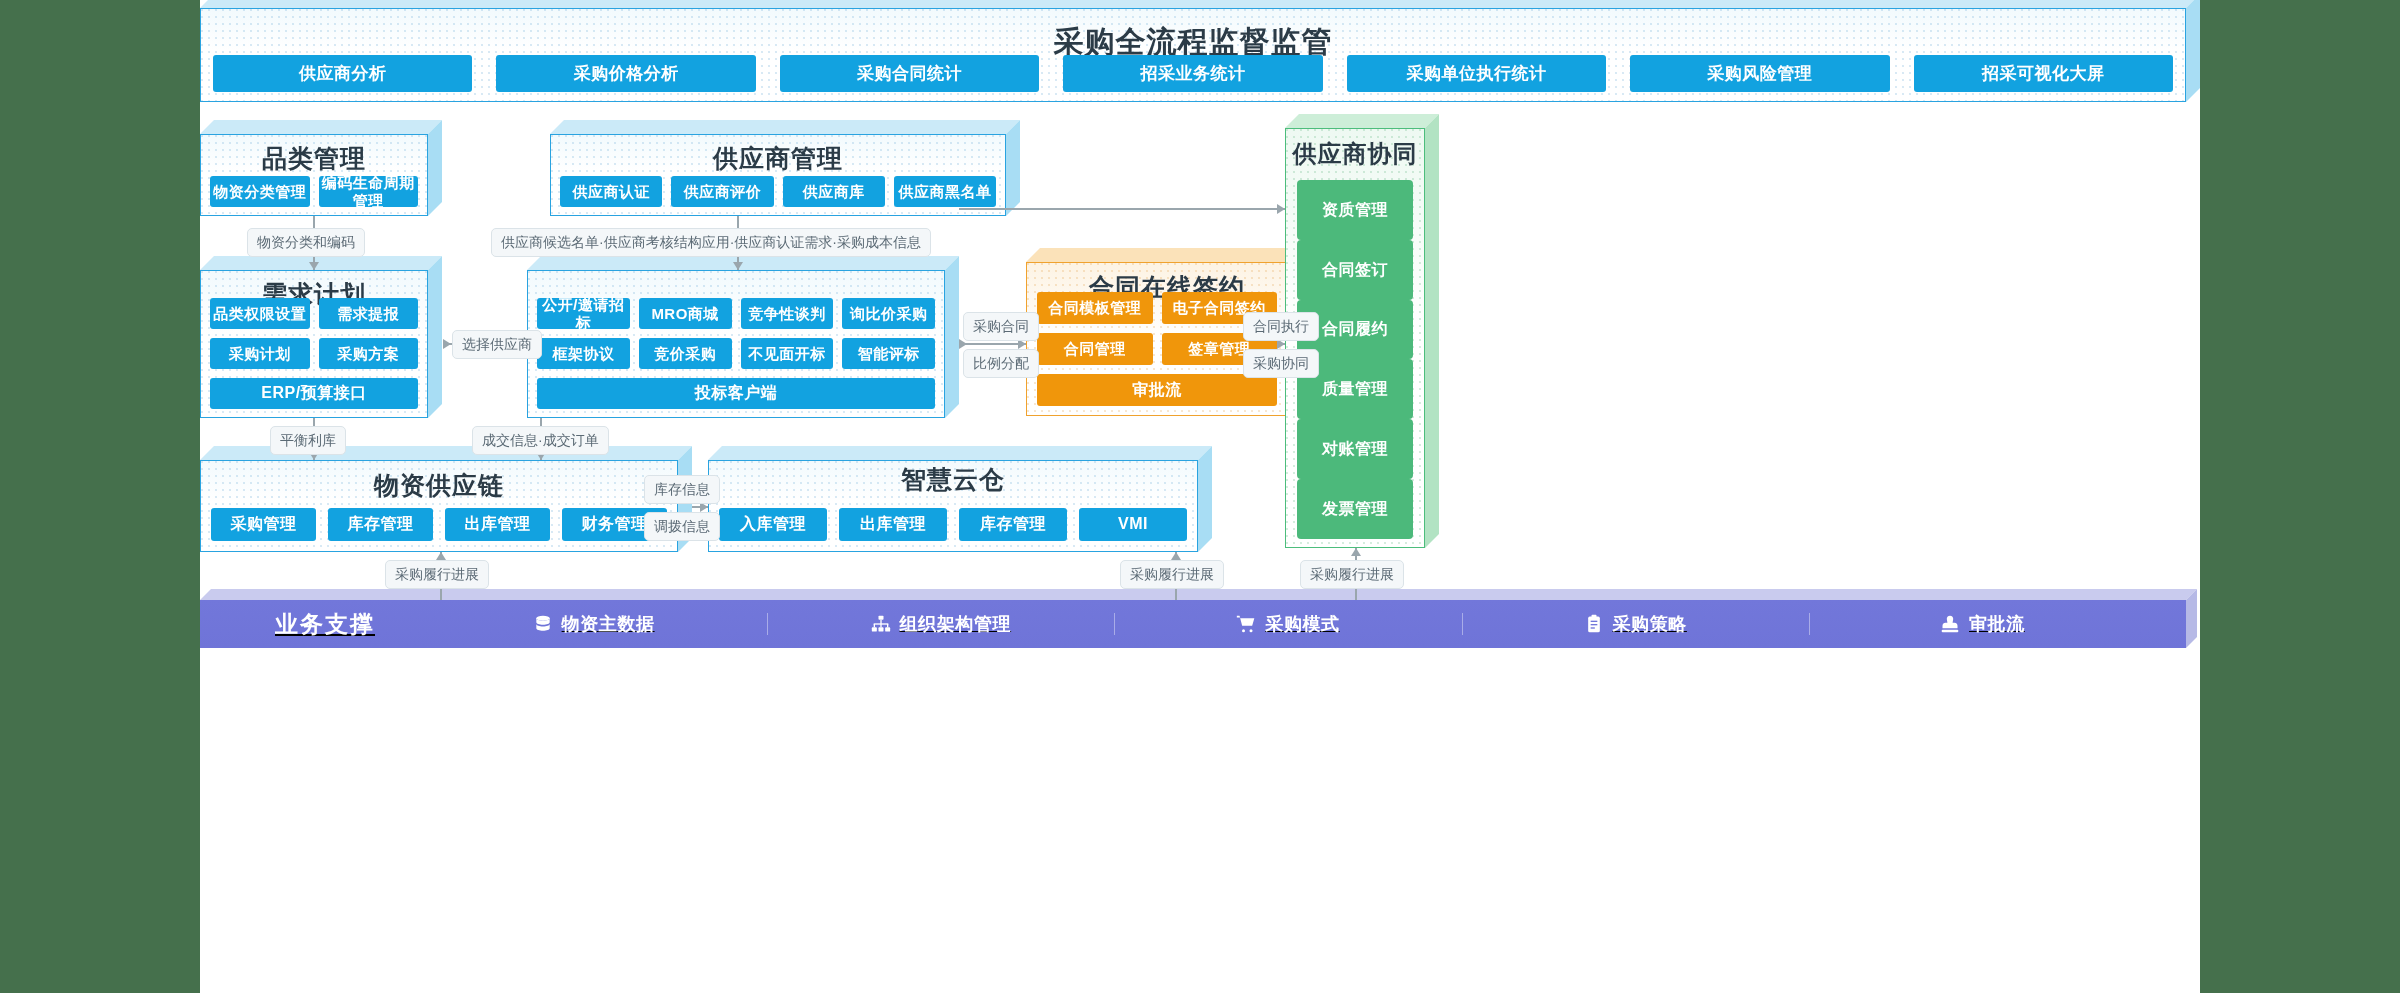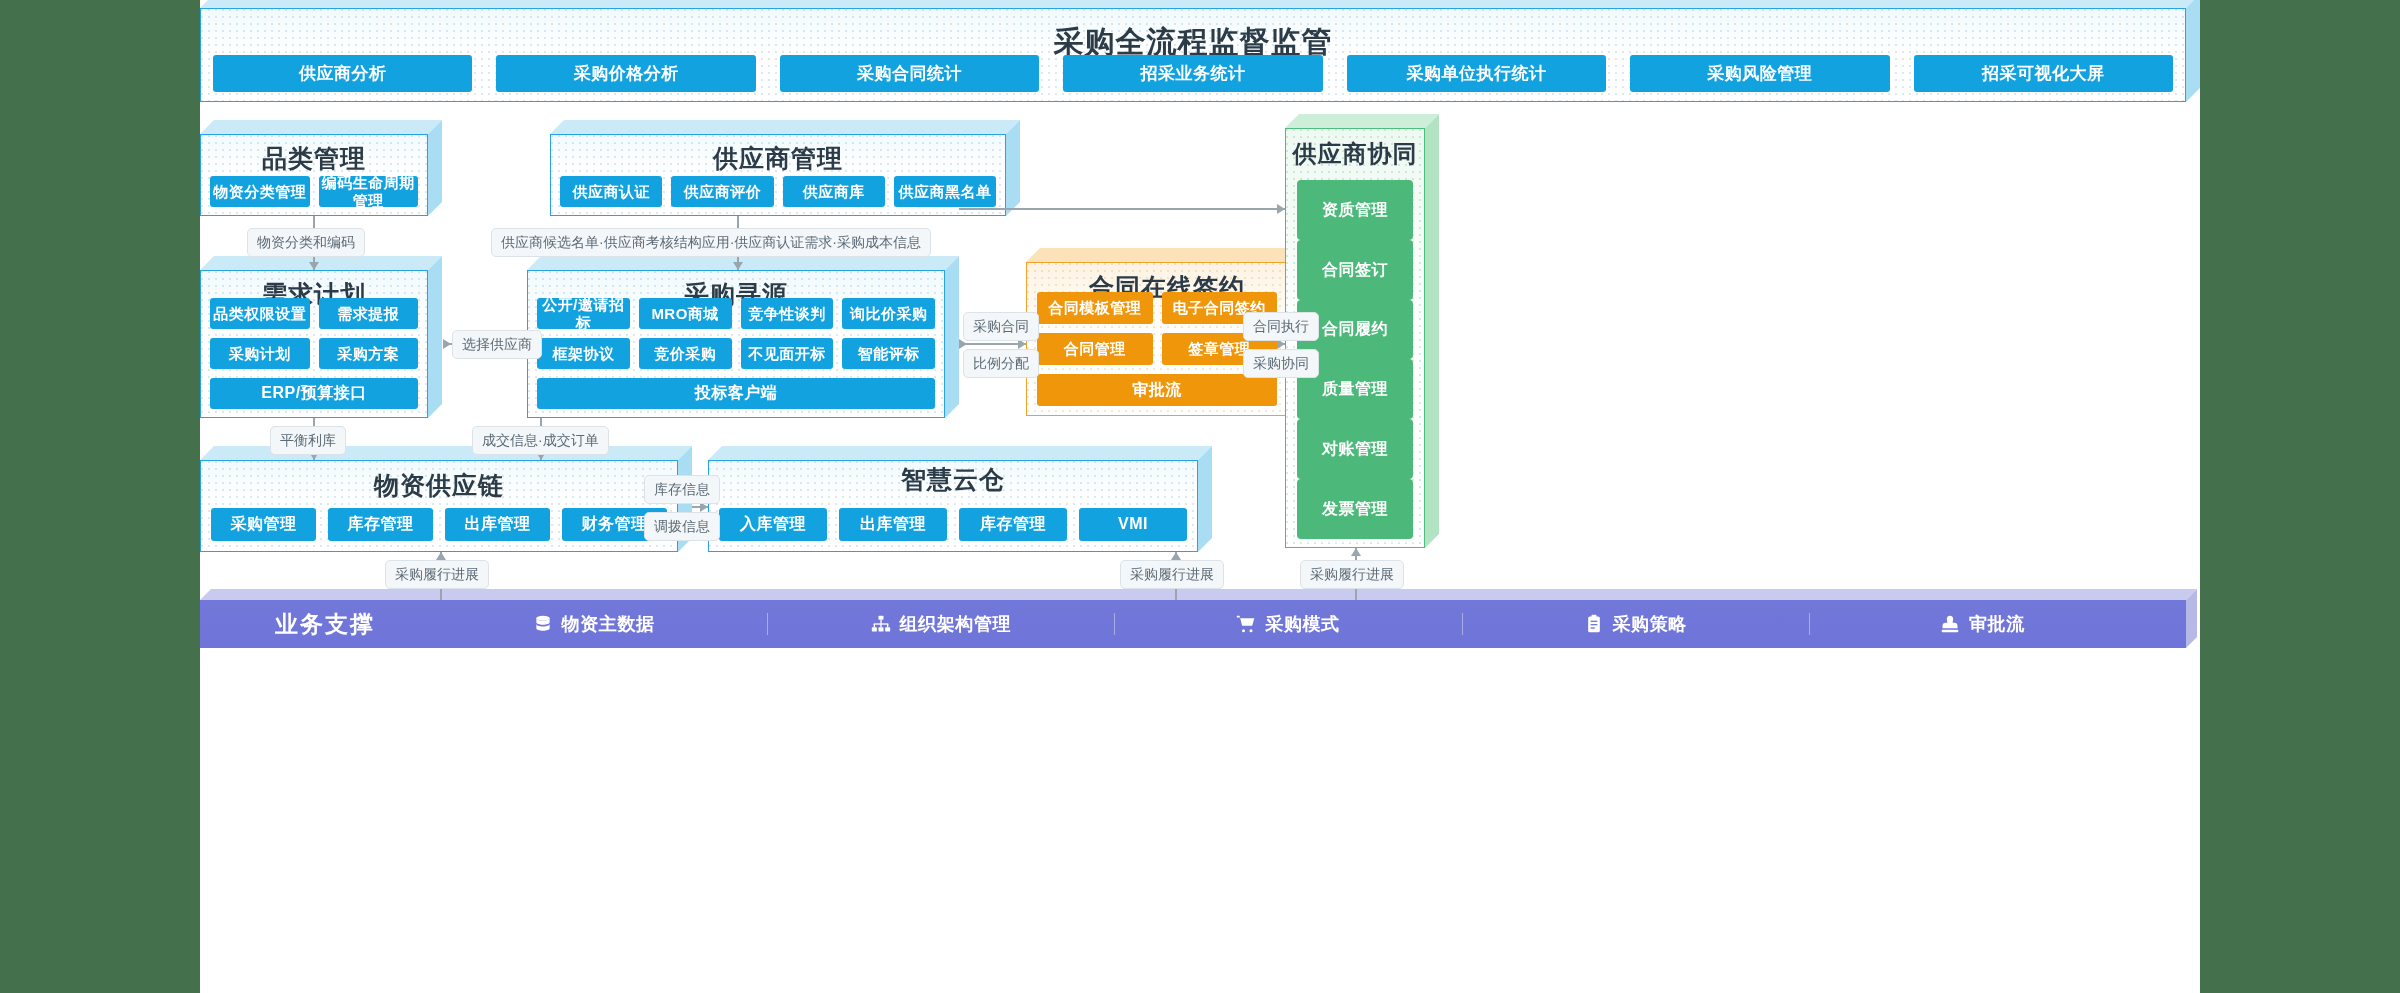--- a/index.html
+++ b/index.html
@@ -141,21 +141,21 @@
     padding:0 30px;
   }
   #support .top3d{
     position:absolute;left:0;top:-11px;width:100%;height:11px;
     background:#c9cbee;transform:skewX(-45deg);transform-origin:bottom left;
   }
   #support .side3d{
     position:absolute;right:-11px;top:0;width:11px;height:100%;
     background:#b6b9e6;transform:skewY(-45deg);transform-origin:top left;
   }
-  #support .inner{position:relative;z-index:3;display:flex;width:100%;}
+  #support .inner{position:relative;z-index:3;display:flex;width:100%;text-decoration:underline;}
   #support .sup-title{
     color:#ffffff;font-weight:bold;font-size:23px;letter-spacing:2px;
     width:190px;text-align:center;flex:none;
   }
   #support .items{display:flex;flex:1;align-items:center;}
   #support .sup-item{
     flex:1;display:flex;align-items:center;justify-content:center;gap:9px;
     color:#ffffff;font-weight:bold;font-size:18px;letter-spacing:.6px;
     position:relative;
   }
@@ -252,21 +252,20 @@
         <div class="chip">供应商黑名单</div>
       </div>
     </div>
   </div>
 
   <div class="panel t-blue" id="src">
     <div class="top3d"></div>
     <div class="side3d"></div>
     <div class="face"></div>
     <div class="inner">
-      <div class="panel-title">采购寻源</div>
       <div class="grid">
         <div class="r">
           <div class="chip">公开/邀请招标</div>
           <div class="chip">MRO商城</div>
           <div class="chip">竞争性谈判</div>
           <div class="chip">询比价采购</div>
         </div>
         <div class="r">
           <div class="chip">框架协议</div>
           <div class="chip">竞价采购</div>

